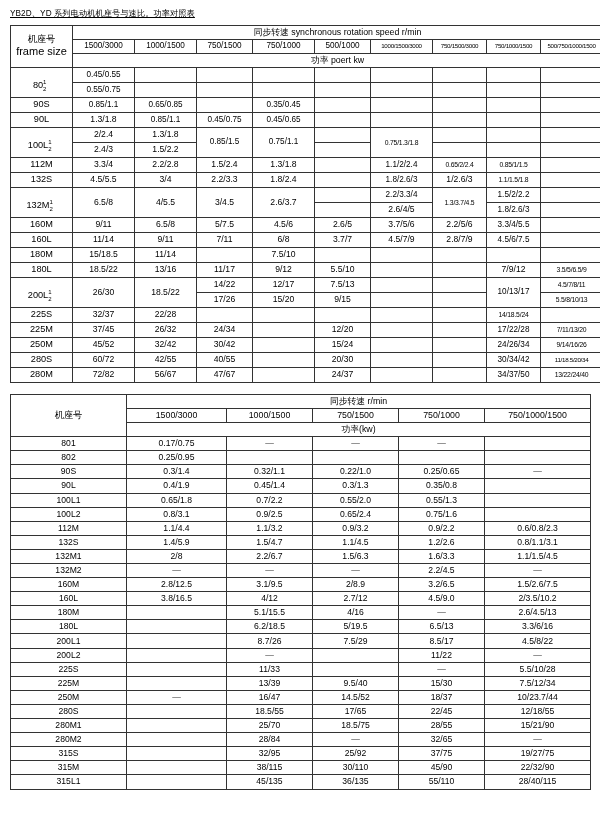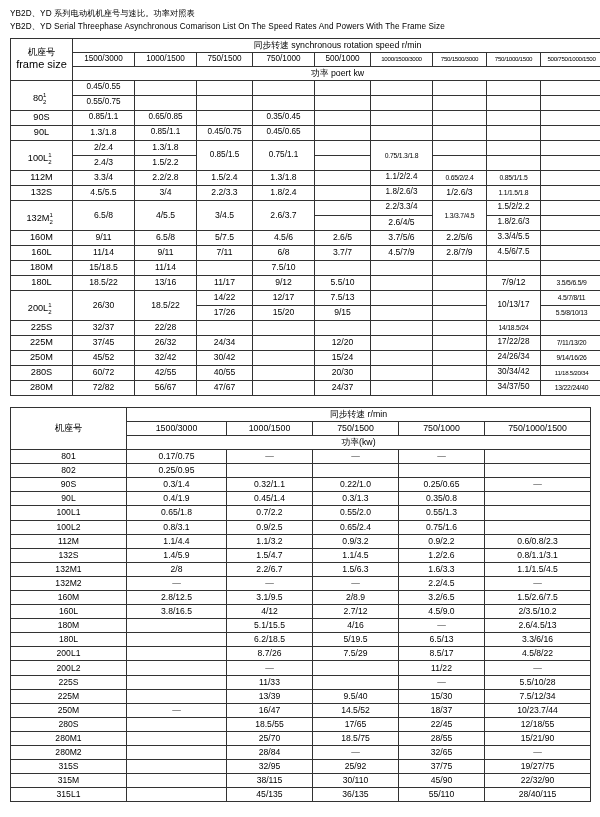--- a/index.html
+++ b/index.html
@@ -3,21 +3,21 @@
 <meta charset="utf-8">
 <style>
   html,body{margin:0;padding:0;background:#fff;}
   body{
     width:600px;height:817px;
     font-family:"Liberation Sans","DejaVu Sans",sans-serif;
     color:#000;-webkit-font-smoothing:none;
   }
   .page{width:600px;height:817px;box-sizing:border-box;padding:8px 10px 0 10px;overflow:hidden;}
 
-  .cap{font-size:8.2px;line-height:1.45;margin:0 0 1px 0;letter-spacing:0.1px;}
+  .cap{font-size:8.2px;line-height:1.45;margin:0 0 1px 0;letter-spacing:0.1px;text-decoration:underline;}
   .cap.cn{font-size:8.2px;}
   .cap-gap{height:4px;}
   .sect-gap{height:7px;}
 
   table{border-collapse:collapse;width:580px;table-layout:fixed;}
   table td,table th{
     border:1px solid #333;
     text-align:center;
     vertical-align:middle;
     font-weight:normal;
@@ -44,21 +44,20 @@
   .stack i.a{top:-1px;}
   .stack i.b{bottom:-1px;}
   .dash{color:#555;}
 </style>
 </head>
 <body>
 
 <div class="page">
 
   <div class="cap cn">YB2D、YD 系列电动机机座号与速比。功率对照表</div>
-  <div class="cap">YB2D、YD Serial Threephase Asynchronous Comarison List On The Speed Rates And Powers With The Frame Size</div>
   <div class="cap-gap"></div>
 
   <table class="t1">
     <colgroup>
       <col style="width:62px">
         <col style="width:62px">
         <col style="width:62px">
         <col style="width:56px">
       <col style="width:62px">
         <col style="width:56px">

